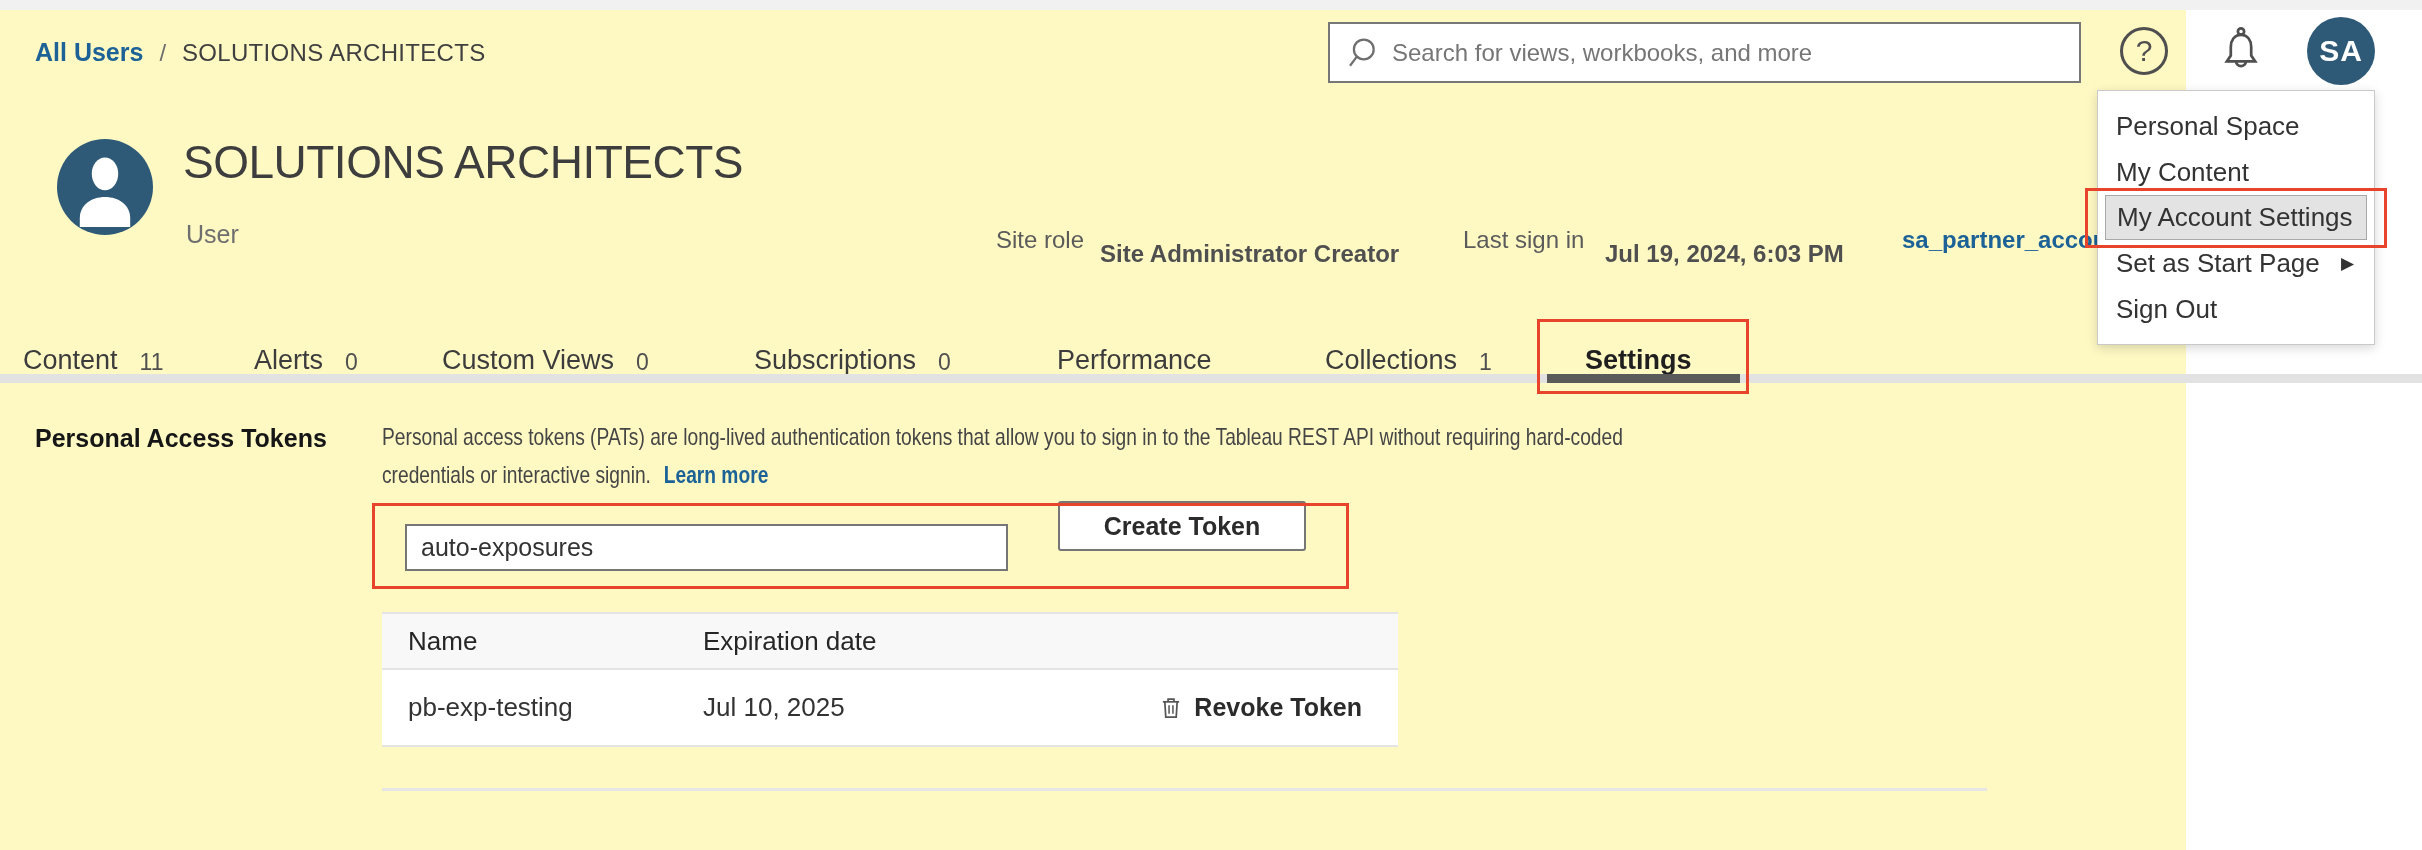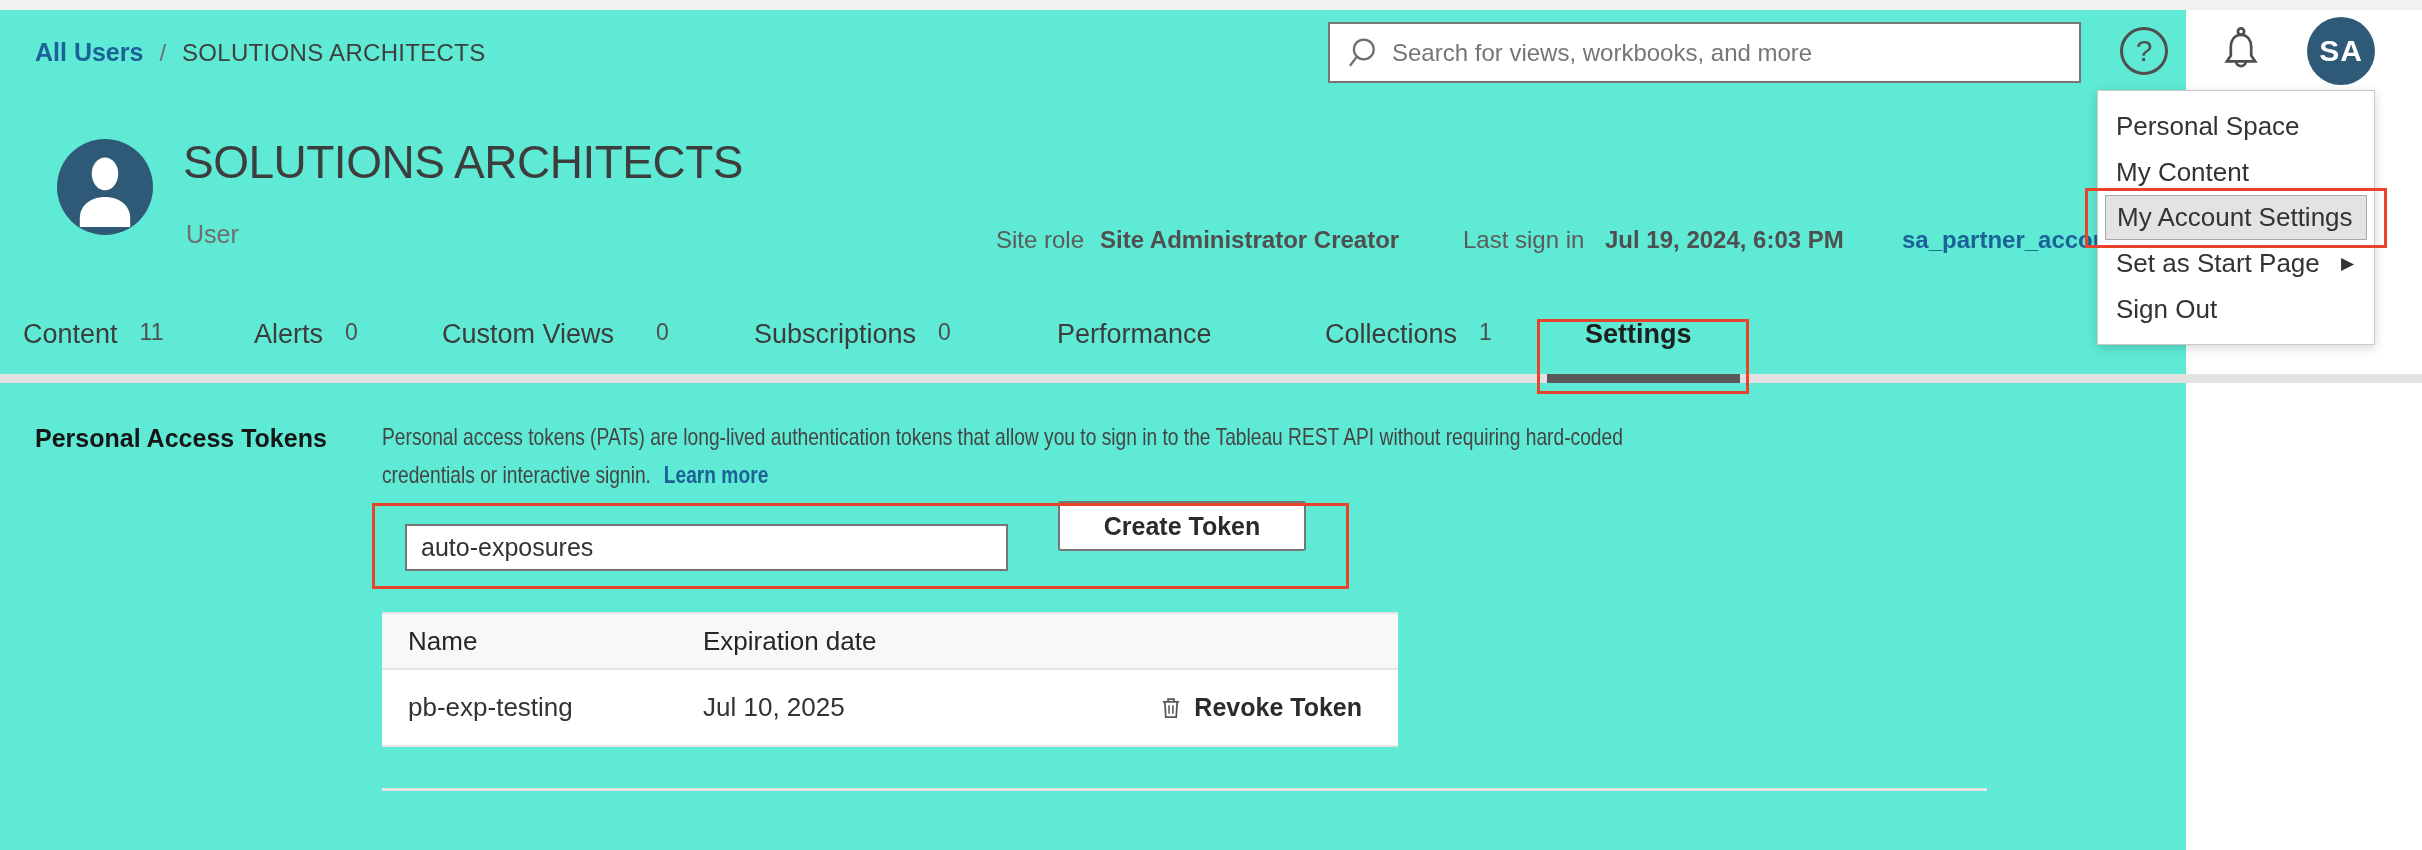--- a/index.html
+++ b/index.html
@@ -1,17 +1,17 @@
 <!DOCTYPE html>
 <html><head>
 <meta charset="utf-8">
 <style>
   * { margin:0; padding:0; box-sizing:border-box; }
   html,body { width:2422px; height:850px; background:#fff; font-family:"Liberation Sans", sans-serif; overflow:hidden; }
-  .screen { position:relative; width:2186px; height:850px; background:#5eead4; }
+  .screen { position:relative; width:2186px; height:850px; background:#fef9c3; }
 
   .topstrip { position:absolute; left:0; top:0; width:2422px; height:10px; background:#f1f1f1; }
 
   
   .breadcrumb { position:absolute; left:35px; top:38px; display:flex; align-items:baseline; gap:16px; font-size:24px; }
   .bc-link { color:#1c6297; font-weight:700; font-size:25px; cursor:pointer; }
   .bc-sep { color:#6f6f6f; }
   .bc-current { color:#3f3f3f; letter-spacing:.3px; }
 
   
@@ -29,25 +29,25 @@
   .user-menu { position:absolute; left:2097px; top:90px; width:278px; background:#fff; border:1px solid #c9c9c9; box-shadow:0 3px 10px rgba(0,0,0,.16); padding:12px 0; z-index:5; }
   .menu-item { height:46px; display:flex; align-items:center; padding:0 18px; font-size:26px; color:#333; cursor:pointer; white-space:nowrap; }
   .menu-item.highlight { background:#e3e3e3; border:1px solid #a8a8a8; margin:0 7px; padding:0 11px; height:45px; }
   .submenu-arrow { margin-left:auto; font-size:17px; color:#333; padding-right:2px; }
 
   
   .avatar-big { position:absolute; left:57px; top:139px; width:96px; height:96px; border-radius:50%; background:#2e5a78; overflow:hidden; }
   .page-title { position:absolute; left:183px; top:135px; font-size:46px; color:#3d3d3d; letter-spacing:-.5px; white-space:nowrap; }
   .page-subtitle { position:absolute; left:186px; top:220px; font-size:25px; color:#6e6e6e; }
   .meta-label { position:absolute; top:226px; font-size:24px; color:#5b5b5b; white-space:nowrap; }
-  .meta-value { position:absolute; top:226px; font-size:24px; color:#4f4f4f; font-weight:700; white-space:nowrap; }
+  .meta-value { position:absolute; top:240px; font-size:24px; color:#4f4f4f; font-weight:700; white-space:nowrap; }
   .account-link { position:absolute; left:1902px; top:226px; font-size:24px; color:#1c6297; font-weight:700; white-space:nowrap; cursor:pointer; z-index:1; }
 
   
-  .tab { position:absolute; top:319px; display:flex; align-items:flex-start; font-size:27px; color:#3c3c3c; cursor:pointer; white-space:nowrap; }
+  .tab { position:absolute; top:345px; display:flex; align-items:flex-end; font-size:27px; color:#3c3c3c; cursor:pointer; white-space:nowrap; }
   .tab .count { margin-left:22px; font-size:23px; color:#4f4f4f; }
   .tab.active { font-weight:700; color:#1f1f1f; }
   .tabbar { position:absolute; left:0; top:374px; width:2422px; height:9px; background:#e2e2e2; }
   .tabbar-active { position:absolute; left:1547px; top:374px; width:193px; height:9px; background:#5a5a5a; z-index:1; }
 
   
   .anno { position:absolute; border:3px solid #e8432b; z-index:6; pointer-events:none; }
   .anno-menu { left:2085px; top:188px; width:302px; height:60px; }
   .anno-tab { left:1537px; top:319px; width:212px; height:75px; }
   .anno-input { left:372px; top:503px; width:977px; height:86px; }
@@ -142,21 +142,21 @@
   <span class="account-link">sa_partner_accou</span>
 
   <div class="tab" style="left:23px;">
     <span>Content</span>
     <span class="count">11</span>
   </div>
   <div class="tab" style="left:254px;">
     <span>Alerts</span>
     <span class="count">0</span>
   </div>
-  <div class="tab" style="left:442px;gap:20px;">
+  <div class="tab" style="left:442px;">
     <span>Custom Views</span>
     <span class="count">0</span>
   </div>
   <div class="tab" style="left:754px;">
     <span>Subscriptions</span>
     <span class="count">0</span>
   </div>
   <div class="tab" style="left:1057px;">
     <span>Performance</span>
   </div>

